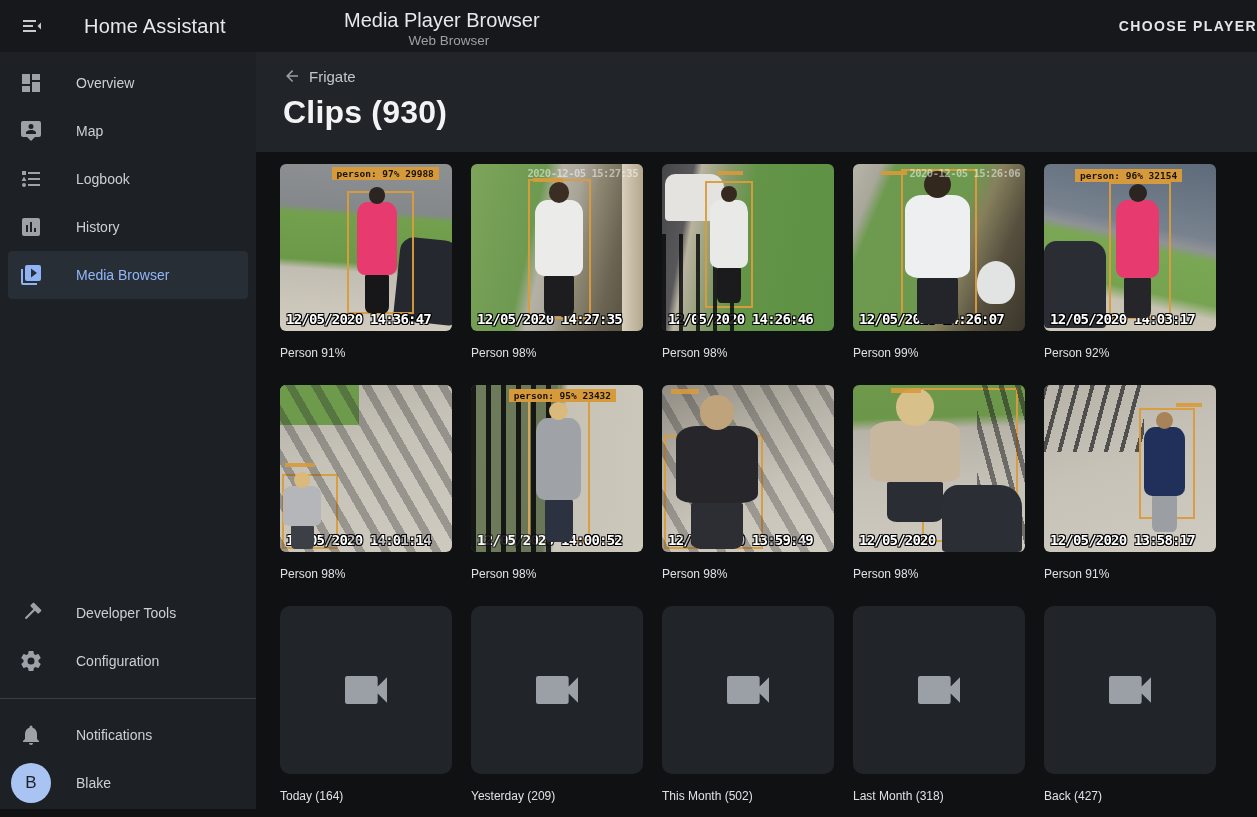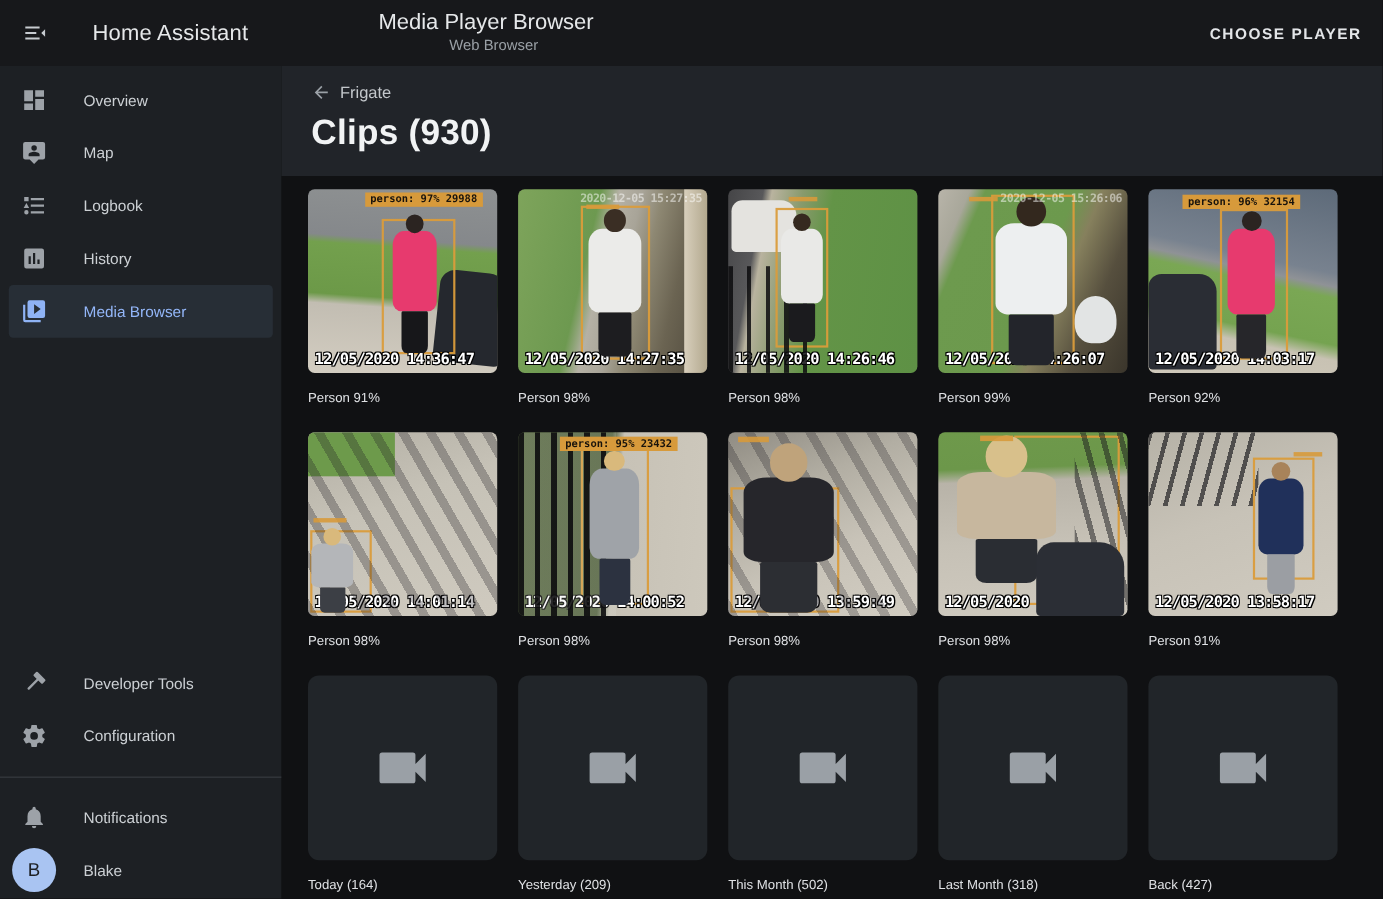--- a/index.html
+++ b/index.html
@@ -1,27 +1,27 @@
 <!DOCTYPE html>
 <html><head>
 <meta charset="utf-8">
 <style>
   * { margin:0; padding:0; box-sizing:border-box; }
   html,body { width:1257px; height:817px; overflow:hidden; background:#101113;
     font-family:"Liberation Sans","DejaVu Sans",sans-serif; }
 
   
-  .topbar { position:relative; height:60px; background:#17181b; display:flex; align-items:center; }
+  .topbar { position:relative; height:52px; background:#17181b; display:flex; align-items:center; }
   .menu-btn { width:48px; height:48px; margin-left:8px; display:flex; align-items:center; justify-content:center;
     border:none; background:transparent; color:#c7cbd0; cursor:pointer; }
   .app-name { margin-left:28px; font-size:20px; color:#e6e8ea; letter-spacing:.2px; }
   .title-block { position:absolute; left:344px; top:8px;text-align:center; }
   .title-block .t1 { font-size:20px; color:#e6e8ea; line-height:24px; }
   .title-block .t2 { font-size:13.5px; color:#9aa0a6; line-height:18px; margin-left:14px; }
-  .choose-player { margin-left:auto; margin-right:19px; background:transparent; border:none; cursor:pointer;
+  .choose-player { margin-left:auto; background:transparent; border:none; cursor:pointer;
     color:#e3e5e8; font-size:14px; font-weight:700; letter-spacing:1.4px;
     font-family:"Liberation Sans","DejaVu Sans",sans-serif; }
 
   
   .body { display:flex; height:757px; }
 
   
   .sidebar { width:256px; background:#1d2024; display:flex; flex-direction:column; padding:7px 0 2px 0; flex:none; }
   .nav-item { display:flex; align-items:center; height:48px; margin:0 8px; padding-left:11px;
     border-radius:4px; cursor:pointer; color:#ccd0d4; }

